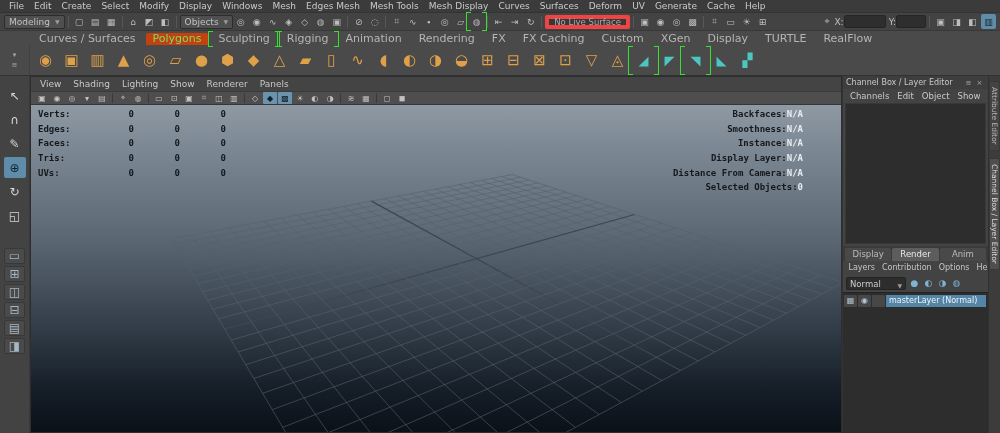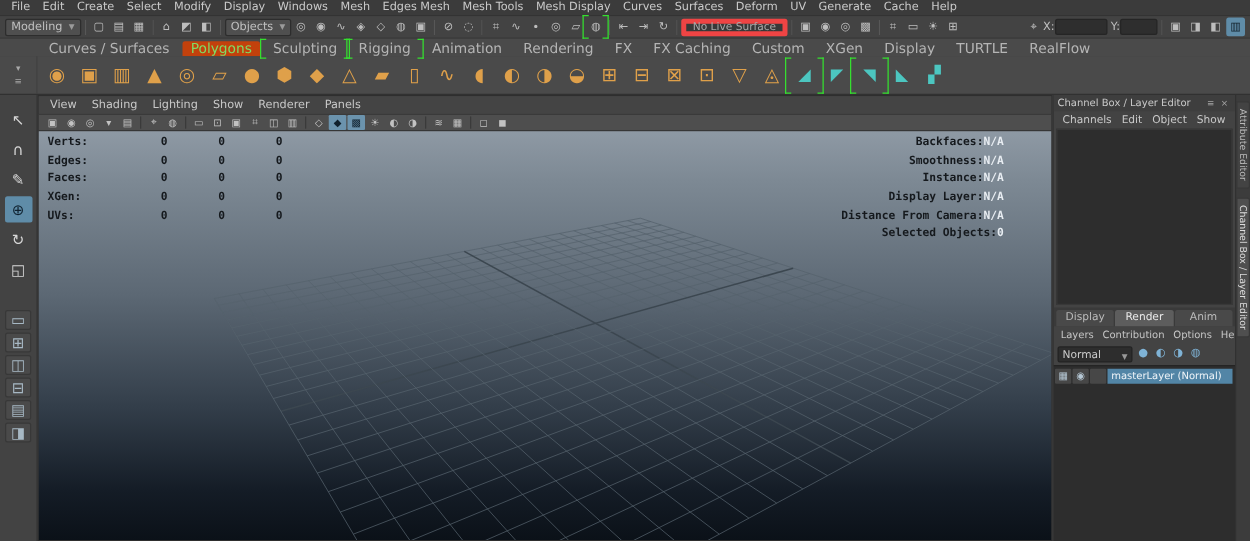--- a/index.html
+++ b/index.html
@@ -431,21 +431,21 @@
             </div>
 
             <div class="hud-row">
               <span class="hud-label">Faces:</span>
               <span class="hud-val">0</span>
               <span class="hud-val">0</span>
               <span class="hud-val">0</span>
             </div>
 
             <div class="hud-row">
-              <span class="hud-label">XGen:</span>
+              <span class="hud-label">Tris:</span>
               <span class="hud-val">0</span>
               <span class="hud-val">0</span>
               <span class="hud-val">0</span>
             </div>
 
             <div class="hud-row">
               <span class="hud-label">UVs:</span>
               <span class="hud-val">0</span>
               <span class="hud-val">0</span>
               <span class="hud-val">0</span>

